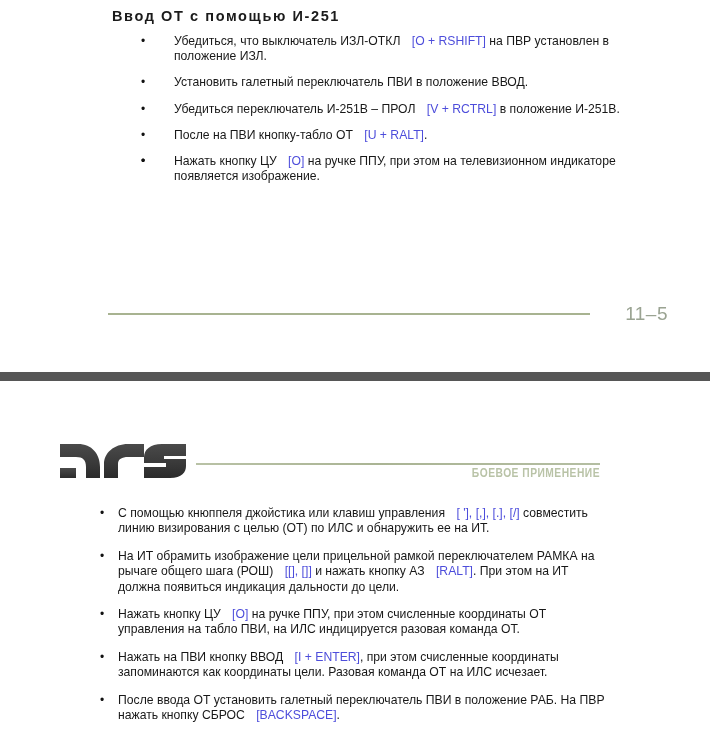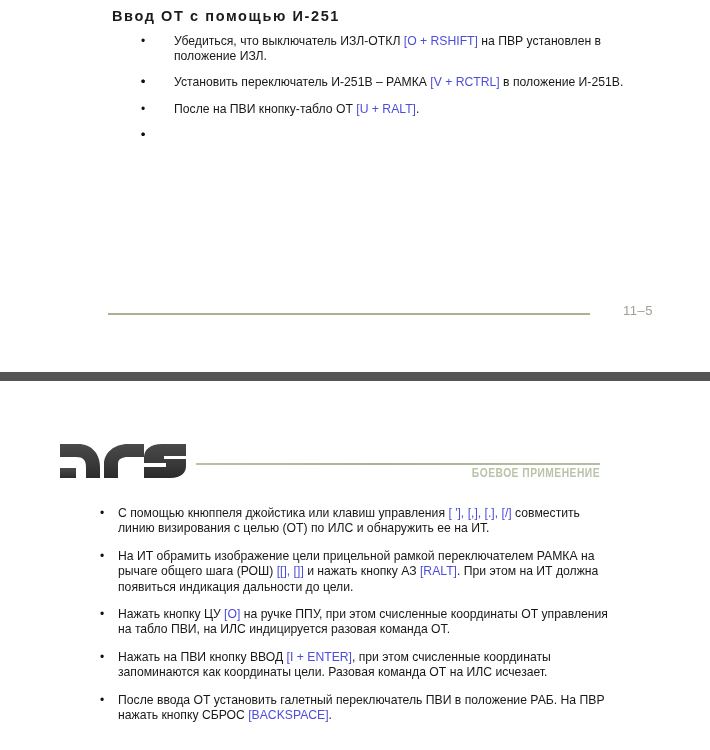--- a/index.html
+++ b/index.html
@@ -58,40 +58,41 @@
   .bullet-row .dot {
     position: absolute;
     left: 3px;
     top: 0px;
     font-size: 12px;
     line-height: 15.2px;
     color: #111;
   }
   .key {
     color: #4d4ddb;
+    margin-left: 8px;
   }
 
   
   .page-rule {
     position: absolute;
     left: 108px;
     top: 313px;
     width: 482px;
     height: 2px;
     background: #a8b391;
   }
   .page-number {
     position: absolute;
     left: 608px;
     top: 303px;
     width: 60px;
-    font-size: 13px;
+    font-size: 19px;
     letter-spacing: 0.5px;
     color: #9aa392;
-    text-align: center;
+    text-align: right;
   }
 
   
   .page-break {
     position: absolute;
     left: 0;
     top: 372px;
     width: 710px;
     height: 9px;
     background: #565656;
@@ -158,25 +159,25 @@
 </style>
 </head>
 <body>
 
 <div class="page-one">
 
   <div class="section-heading">Ввод ОТ с помощью И-251</div>
 
   <ul class="bullets bullets-one">
       <li class="bullet-row"><span class="dot">•</span><span><span>Убедиться, что выключатель ИЗЛ-ОТКЛ </span><span class="key">[O + RSHIFT]</span><span> на ПВР установлен в положение ИЗЛ.</span></span></li>
-      <li class="bullet-row"><span class="dot">•</span></li>
-      <li class="bullet-row"><span class="dot">•</span><span><span>Установить переключатель И-251В – РАМКА </span><span class="key">[V + RCTRL]</span><span> в положение И-251В.</span></span></li>
+      <li class="bullet-row"><span class="dot">•</span><span><span>Установить галетный переключатель ПВИ в положение ВВОД.</span></span></li>
+      <li class="bullet-row"><span class="dot">•</span><span><span>Убедиться переключатель И-251В – ПРОЛ </span><span class="key">[V + RCTRL]</span><span> в положение И-251В.</span></span></li>
       <li class="bullet-row"><span class="dot">•</span><span><span>После на ПВИ кнопку-табло ОТ </span><span class="key">[U + RALT]</span><span>.</span></span></li>
       <li class="bullet-row"><span class="dot">•</span></li>
-      <li class="bullet-row"><span class="dot">•</span></li>
+      <li class="bullet-row"><span class="dot">•</span><span><span>Нажать кнопку ЦУ </span><span class="key">[O]</span><span> на ручке ППУ, при этом на телевизионном индикаторе появляется изображение.</span></span></li>
     </ul>
 
   <div class="page-rule"></div>
   <div class="page-number">11–5</div>
 </div>
 
 <div class="page-break"></div>
 
 <div class="page-two"></div>
 

